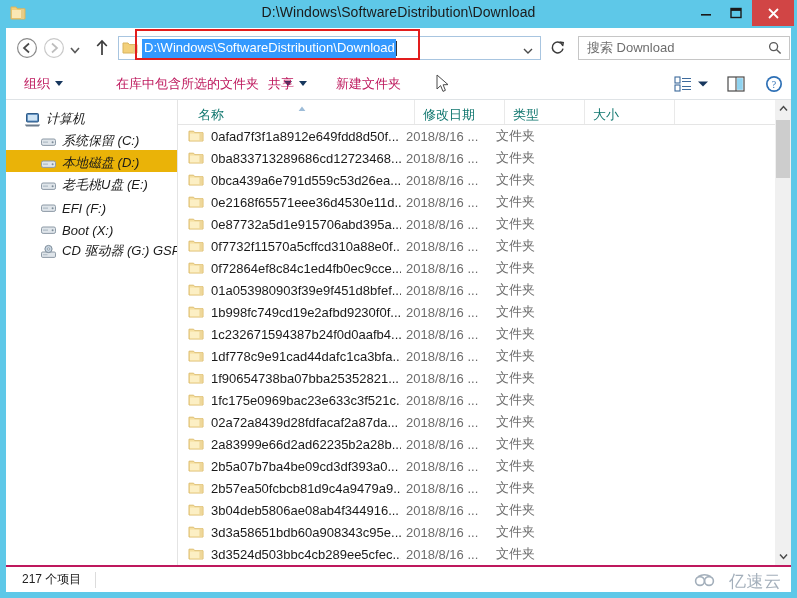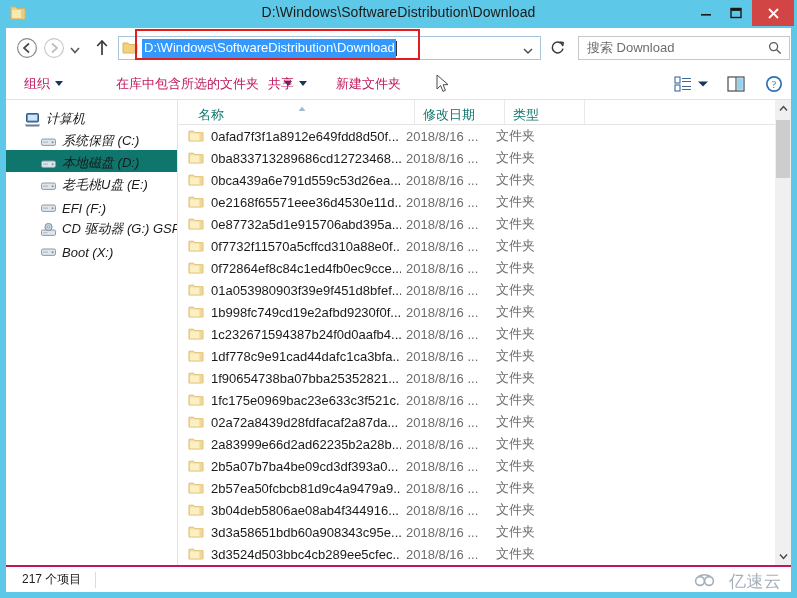--- a/index.html
+++ b/index.html
@@ -169,21 +169,21 @@
   .nav-row {
     position: relative;
     height: 22px;
     display: flex; align-items: flex-end;
     font-size: 13px; color: #1a1a1a;
     white-space: nowrap;
     padding-left: 18px;
     font-style: italic;
   }
   .nav-row.child { padding-left: 34px; }
-  .nav-row.selected { background: #0f766e; }
+  .nav-row.selected { background: #eab308; }
   .nav-ico { width: 17px; height: 16px; flex: none; margin-right: 5px; }
   .nav-label { overflow: hidden; }
 
   
   #filelist {
     position: absolute; left: 172px; top: 0;
     width: 597px; height: 465px;
     background: #ffffff;
   }
   #colheader {
@@ -487,58 +487,61 @@
             <circle cx="12.6" cy="8.2" r="1" fill="#7d8c99"></circle>
             <rect x="3" y="7.4" width="5" height="1.5" fill="#b8c3cc"></rect>
           </svg>
         </span>
         <span class="nav-label">EFI (F:)</span>
       </div>
 
       <div class="nav-row child">
         <span class="nav-ico">
           <svg width="17" height="16" viewBox="0 0 17 16">
+            <rect x="1.5" y="5" width="14" height="6.4" rx="1.6" fill="#dfe5ea" stroke="#8d9aa6" stroke-width="1"></rect>
+            <circle cx="12.6" cy="8.2" r="1" fill="#7d8c99"></circle>
+            <rect x="3" y="7.4" width="5" height="1.5" fill="#b8c3cc"></rect>
+          </svg>
+        </span>
+        <span class="nav-label">Boot (X:)</span>
+      </div>
+
+      <div class="nav-row child">
+        <span class="nav-ico">
+          <svg width="17" height="16" viewBox="0 0 17 16">
             <rect x="1.5" y="8" width="14" height="5.4" rx="1.2" fill="#dfe5ea" stroke="#8d9aa6" stroke-width="1"></rect>
             <circle cx="8.5" cy="5" r="3.6" fill="#c9d6e2" stroke="#7d8c99" stroke-width="1"></circle>
             <circle cx="8.5" cy="5" r="1.1" fill="#ffffff" stroke="#7d8c99" stroke-width=".7"></circle>
             <rect x="3" y="10" width="4.5" height="1.3" fill="#b8c3cc"></rect>
           </svg>
         </span>
         <span class="nav-label">CD 驱动器 (G:) GSP</span>
-      </div>
-
-      <div class="nav-row child">
-        <span class="nav-ico">
-          <svg width="17" height="16" viewBox="0 0 17 16">
-            <rect x="1.5" y="5" width="14" height="6.4" rx="1.6" fill="#dfe5ea" stroke="#8d9aa6" stroke-width="1"></rect>
-            <circle cx="12.6" cy="8.2" r="1" fill="#7d8c99"></circle>
-            <rect x="3" y="7.4" width="5" height="1.5" fill="#b8c3cc"></rect>
-          </svg>
-        </span>
-        <span class="nav-label">Boot (X:)</span>
       </div>
     </div>
 
     <div id="filelist">
 
       <div id="colheader">
         <div class="col" id="col-name">
           <span>名称</span>
           <span id="sort-arrow">
             <svg width="12" height="8" viewBox="0 0 12 8">
               <path d="M6 1.5 L9.4 6 L2.6 6 Z" fill="#9dbcd8"></path>
             </svg>
           </span>
         </div>
         <div class="col" id="col-date">
           <span>修改日期</span>
         </div>
         <div class="col" id="col-type">
           <span>类型</span>
         </div>
+        <div class="col" id="col-size">
+          <span>大小</span>
+        </div>
         <div class="col" id="col-pad"></div>
       </div>
 
       <div id="rows">
           <div class="frow">
             <span class="f-ico"><svg width="16" height="16" viewBox="0 0 16 16">
                 <path d="M1 3.2h4.6l1.2 1.5H15V13H1z" fill="#f6dfa0" stroke="#ddbd6e" stroke-width="1"></path>
                 <path d="M2 5.6h11.4v6.8H2z" fill="#fcefc4"></path>
                 <path d="M11.4 4.7h3V13h-3z" fill="#eed79a"></path>
               </svg></span>

